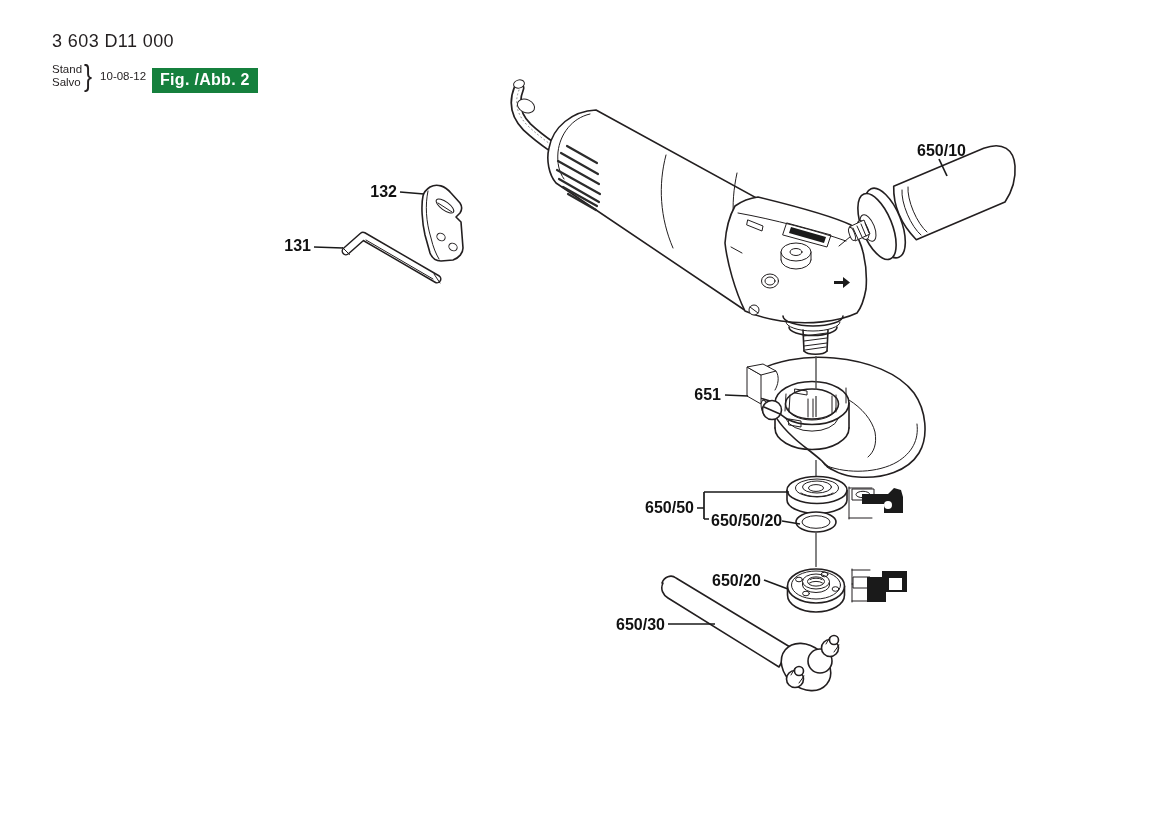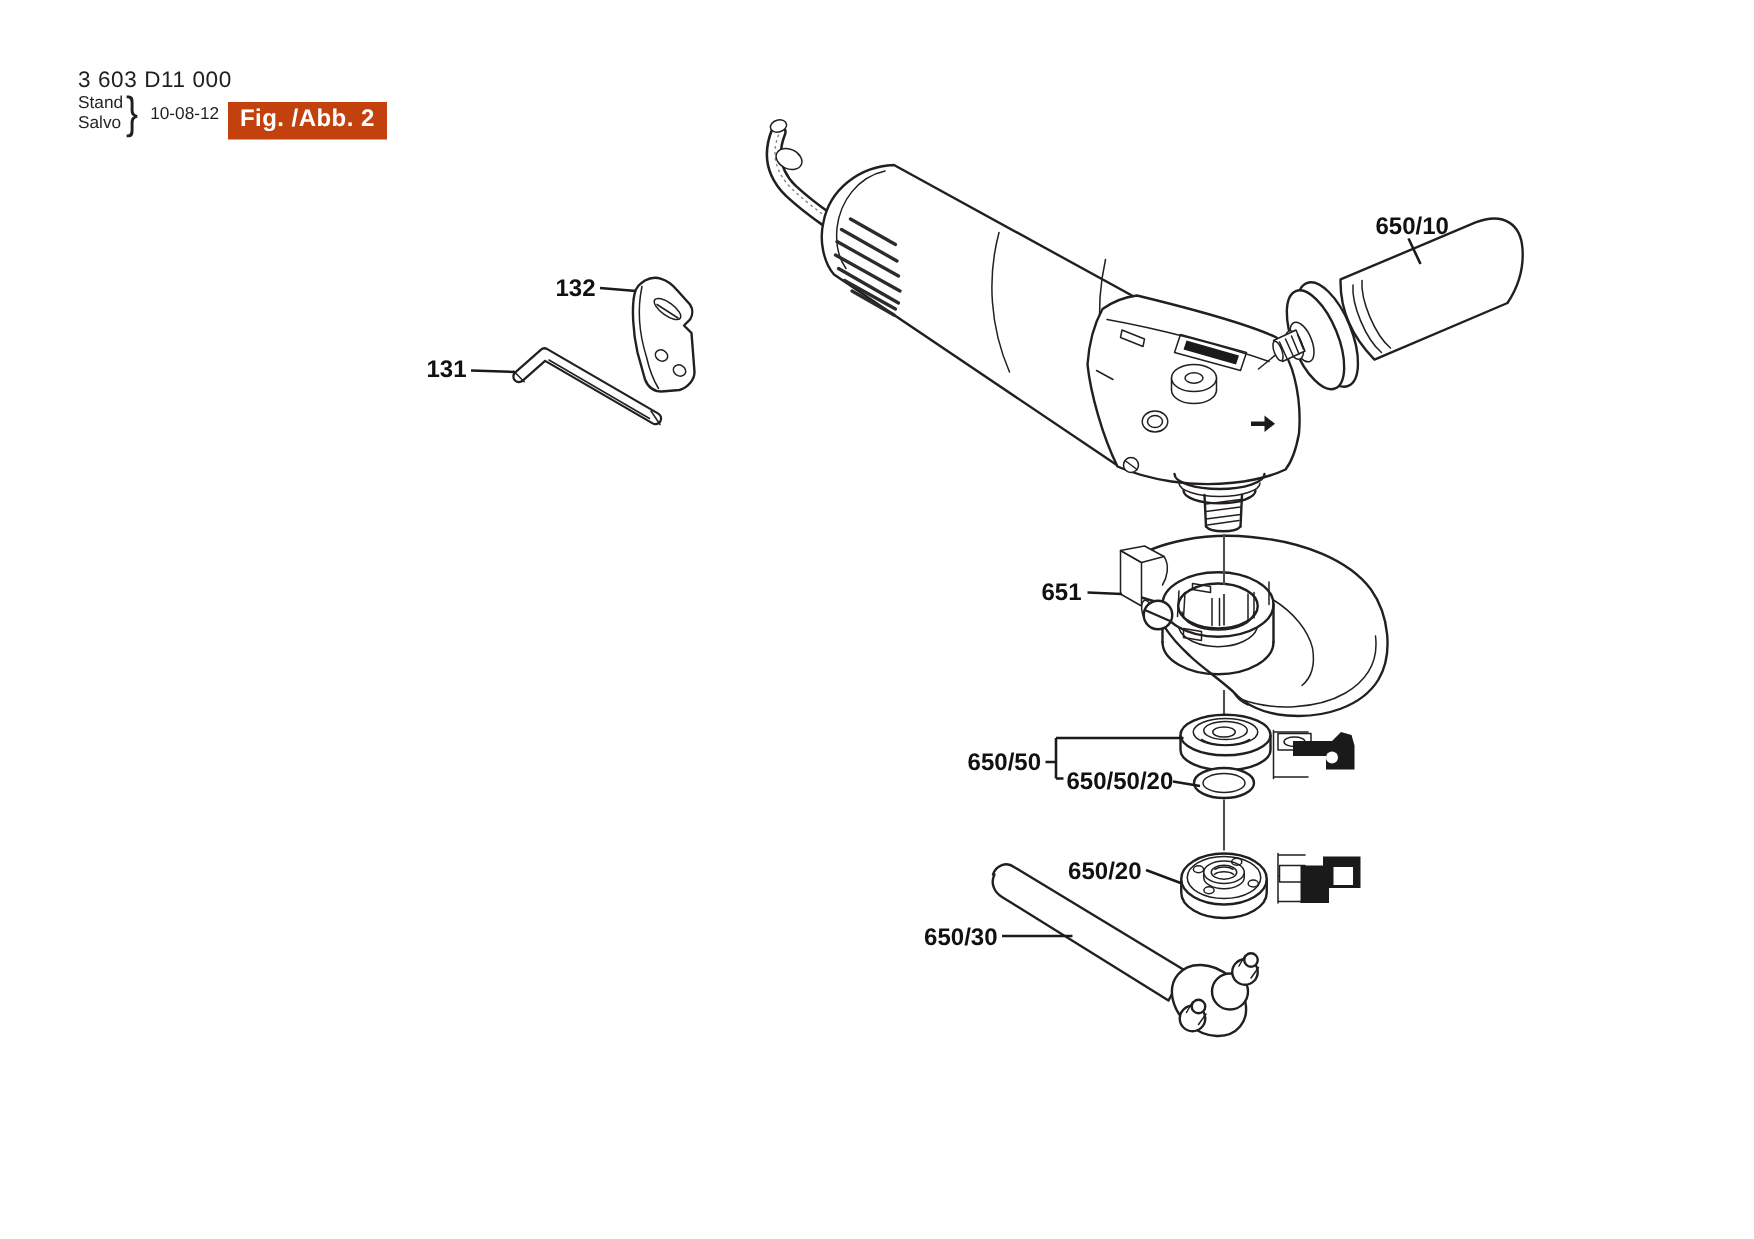--- a/index.html
+++ b/index.html
@@ -1,23 +1,23 @@
 <!DOCTYPE html>
 <html><head>
 <meta charset="utf-8">
 <style>
   html,body{margin:0;padding:0;background:#fff;}
   .page{position:relative;width:1169px;height:826px;background:#ffffff;
         font-family:"Liberation Sans",sans-serif;color:#231f20;overflow:hidden;}
-  .part-number{position:absolute;left:52px;top:45px;font-size:15px;letter-spacing:.4px;}
+  .part-number{position:absolute;left:52px;top:31px;font-size:18px;letter-spacing:.4px;}
   .stand-issue{position:absolute;left:52px;top:62px;display:flex;align-items:center;}
   .si-col{display:flex;flex-direction:column;font-size:11.5px;line-height:13px;}
   .brace{font-size:30px;font-weight:400;line-height:28px;transform:scaleX(.8);margin:0 1px;}
   .si-date{font-size:11.5px;margin-left:6px;}
-  .fig-box{position:absolute;left:152px;top:68px;background:#c2410c;color:#fff;
+  .fig-box{position:absolute;left:152px;top:68px;background:#15803d;color:#fff;
            font-weight:700;font-size:16px;padding:3px 8px 4px 8px;letter-spacing:.3px;}
   .footer{position:absolute;left:58px;top:713px;font-size:11.5px;line-height:13.2px;}
   svg.drawing{position:absolute;left:0;top:0;}
   .ln{fill:none;stroke:#231f20;stroke-width:1.6;stroke-linecap:round;stroke-linejoin:round;}
   .tn{fill:none;stroke:#231f20;stroke-width:1;stroke-linecap:round;stroke-linejoin:round;}
   .fw{fill:#ffffff;stroke:#231f20;stroke-width:1.6;stroke-linejoin:round;}
   .fwt{fill:#ffffff;stroke:#231f20;stroke-width:1;stroke-linejoin:round;}
   .blk{fill:#1a1a1a;stroke:none;}
   .lead{fill:none;stroke:#1a1a1a;stroke-width:1.7;}
   .cl{fill:none;stroke:#4f4f4f;stroke-width:1.4;}

